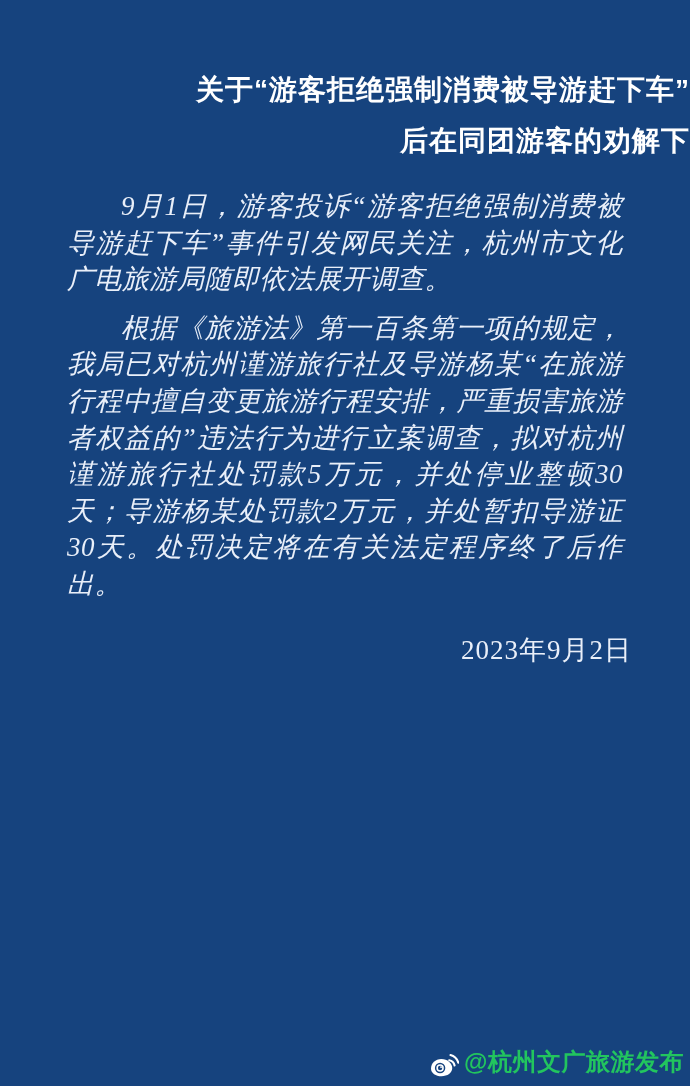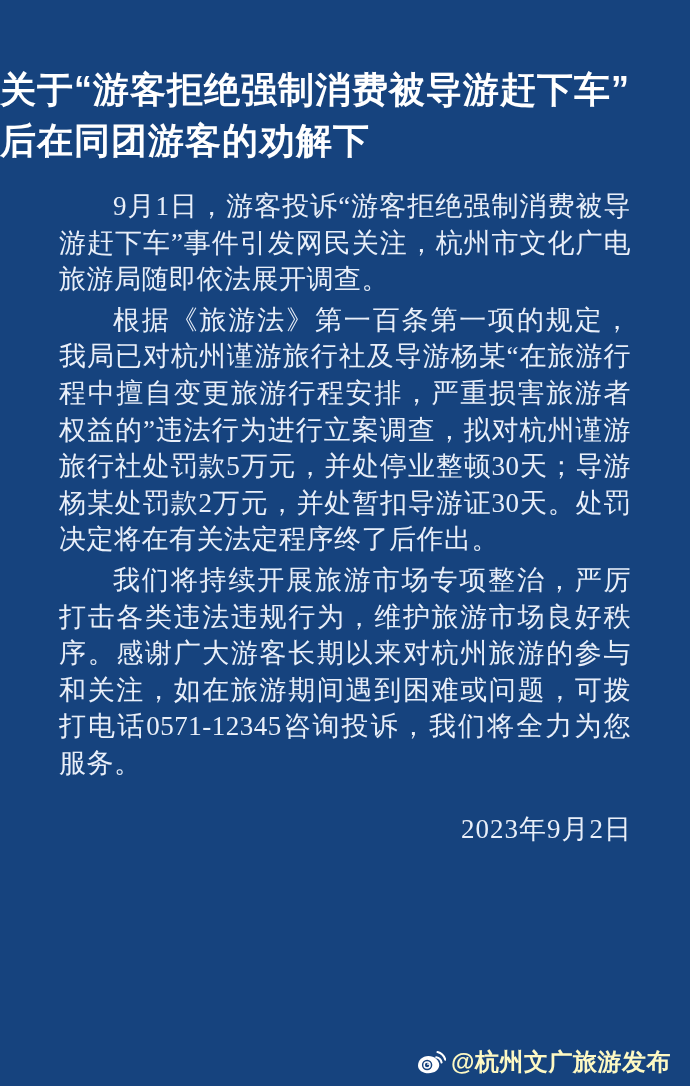--- a/index.html
+++ b/index.html
@@ -12,81 +12,81 @@
     margin: 0 auto;
     background: #16437E;
     color: #ffffff;
     overflow: hidden;
     font-family: "Liberation Serif", "DejaVu Serif", serif;
   }
 
   .title {
     margin: 0;
     padding-top: 64px;
-    text-align: left;
+    text-align: right;
     font-family: "Liberation Sans", "DejaVu Sans", sans-serif;
     font-weight: bold;
-    font-size: 36px;
+    font-size: 28px;
     line-height: 51px;
     letter-spacing: 1px;
     color: #ffffff;
   }
   .title-line { display: block; }
 
   .body-text {
     margin: 22px 55px 0 55px;
     font-size: 27px;
     line-height: 36.6px;
     text-align: justify;
     color: #e9eff9;
     letter-spacing: 0.5px;
   }
   .body-text p {
-    margin: 4px;
+    margin: 12px;
     text-indent: 2em;
+    font-style: italic;
   }
 
   .signature {
     margin: 26px 58px 0 0;
     text-align: right;
     font-size: 27px;
     line-height: 43px;
     color: #e9eff9;
     letter-spacing: 1px;
   }
 
   .watermark {
     position: absolute;
-    right: 19px;
+    right: 6px;
     bottom: 8px;
     display: flex;
-    align-items: center;
+    align-items: flex-end;
     gap: 5px;
     font-family: "Liberation Sans", "DejaVu Sans", sans-serif;
     font-weight: bold;
     font-size: 24px;
-    color: #fef9c3;
+    color: #22c55e;
     letter-spacing: 0.5px;
   }
   .watermark svg { display: block; }
 </style>
 </head>
 <body>
 
 <div class="notice">
 
   <h1 class="title">
     <span class="title-line">关于“游客拒绝强制消费被导游赶下车”</span>
     <span class="title-line">后在同团游客的劝解下</span>
   </h1>
 
   <div class="body-text">
     <p>9月1日，游客投诉“游客拒绝强制消费被导游赶下车”事件引发网民关注，杭州市文化广电旅游局随即依法展开调查。</p>
     <p>根据《旅游法》第一百条第一项的规定，我局已对杭州谨游旅行社及导游杨某“在旅游行程中擅自变更旅游行程安排，严重损害旅游者权益的”违法行为进行立案调查，拟对杭州谨游旅行社处罚款5万元，并处停业整顿30天；导游杨某处罚款2万元，并处暂扣导游证30天。处罚决定将在有关法定程序终了后作出。</p>
-    <p>我们将持续开展旅游市场专项整治，严厉打击各类违法违规行为，维护旅游市场良好秩序。感谢广大游客长期以来对杭州旅游的参与和关注，如在旅游期间遇到困难或问题，可拨打电话0571-12345咨询投诉，我们将全力为您服务。</p>
   </div>
 
   <div class="signature">
     <div>2023年9月2日</div>
   </div>
 
   <div class="watermark">
     <span>
       <svg width="30" height="26" viewBox="0 0 34 30" aria-hidden="true">
 

